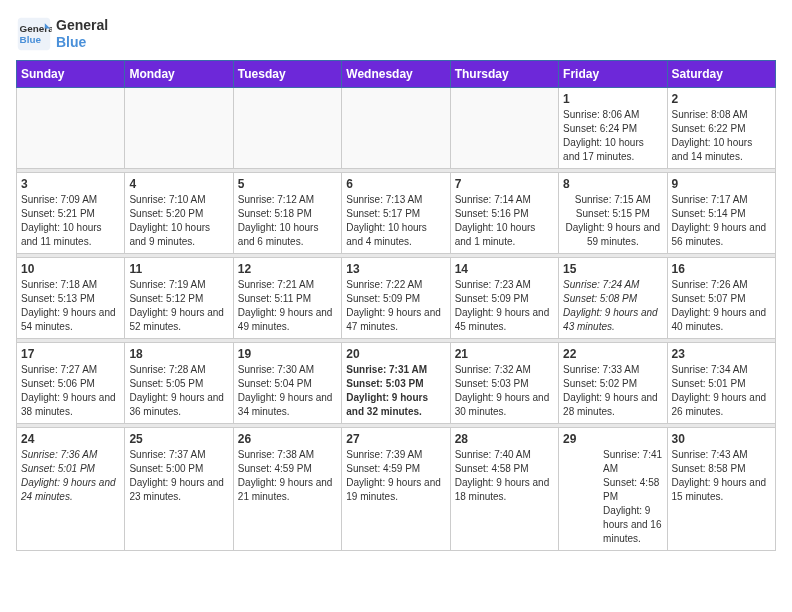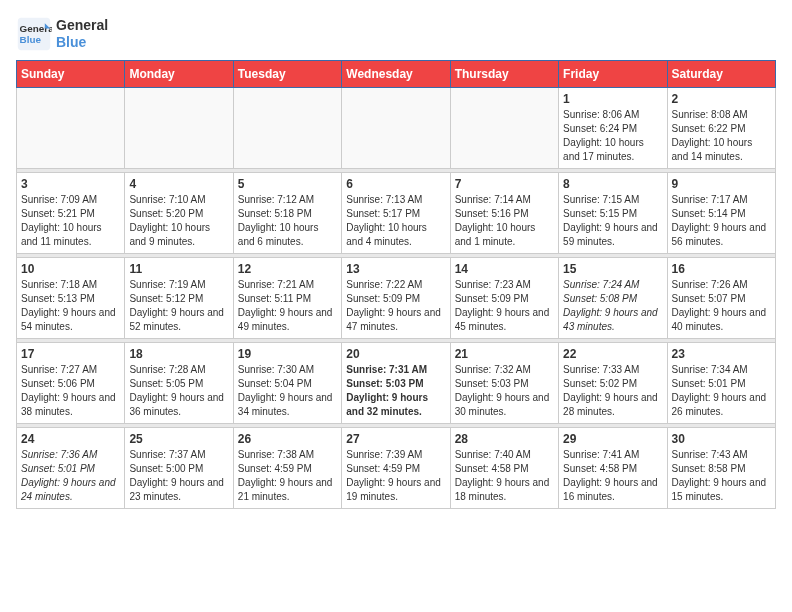--- a/index.html
+++ b/index.html
@@ -45,21 +45,21 @@
     .location {
       font-size: 14px;
       color: #555;
     }
     .calendar {
       width: 100%;
       border-collapse: collapse;
       font-size: 11px;
     }
     .calendar th {
-      background: #ef4444;
+      background: #6d28d9;
       color: #fff;
       padding: 6px 4px;
       text-align: left;
       font-size: 12px;
       font-weight: bold;
       border: 1px solid #3a6aaa;
     }
     .calendar td {
       border: 1px solid #ccc;
       vertical-align: top;
@@ -176,21 +176,21 @@
 Daylight: 10 hours and 4 minutes.</div>
         </td>
         <td>
           <div class="day-number">7</div>
           <div class="day-info" style="white-space: pre-line;">Sunrise: 7:14 AM
 Sunset: 5:16 PM
 Daylight: 10 hours and 1 minute.</div>
         </td>
         <td>
           <div class="day-number">8</div>
-          <div class="day-info" style="white-space: pre-line;">Sunrise: 7:15 AM
+          <div class="day-info" style="white-space: pre-line; text-align: center;">Sunrise: 7:15 AM
 Sunset: 5:15 PM
 Daylight: 9 hours and 59 minutes.</div>
         </td>
         <td>
           <div class="day-number">9</div>
           <div class="day-info" style="white-space: pre-line;">Sunrise: 7:17 AM
 Sunset: 5:14 PM
 Daylight: 9 hours and 56 minutes.</div>
         </td>
       </tr>
@@ -317,21 +317,21 @@
 Daylight: 9 hours and 19 minutes.</div>
         </td>
         <td>
           <div class="day-number">28</div>
           <div class="day-info" style="white-space: pre-line;">Sunrise: 7:40 AM
 Sunset: 4:58 PM
 Daylight: 9 hours and 18 minutes.</div>
         </td>
         <td>
           <div class="day-number">29</div>
-          <div class="day-info" style="white-space: pre-line;">Sunrise: 7:41 AM
+          <div class="day-info" style="white-space: pre-line; margin-left: 40px;">Sunrise: 7:41 AM
 Sunset: 4:58 PM
 Daylight: 9 hours and 16 minutes.</div>
         </td>
         <td>
           <div class="day-number">30</div>
           <div class="day-info" style="white-space: pre-line;">Sunrise: 7:43 AM
 Sunset: 8:58 PM
 Daylight: 9 hours and 15 minutes.</div>
         </td>
       </tr>

